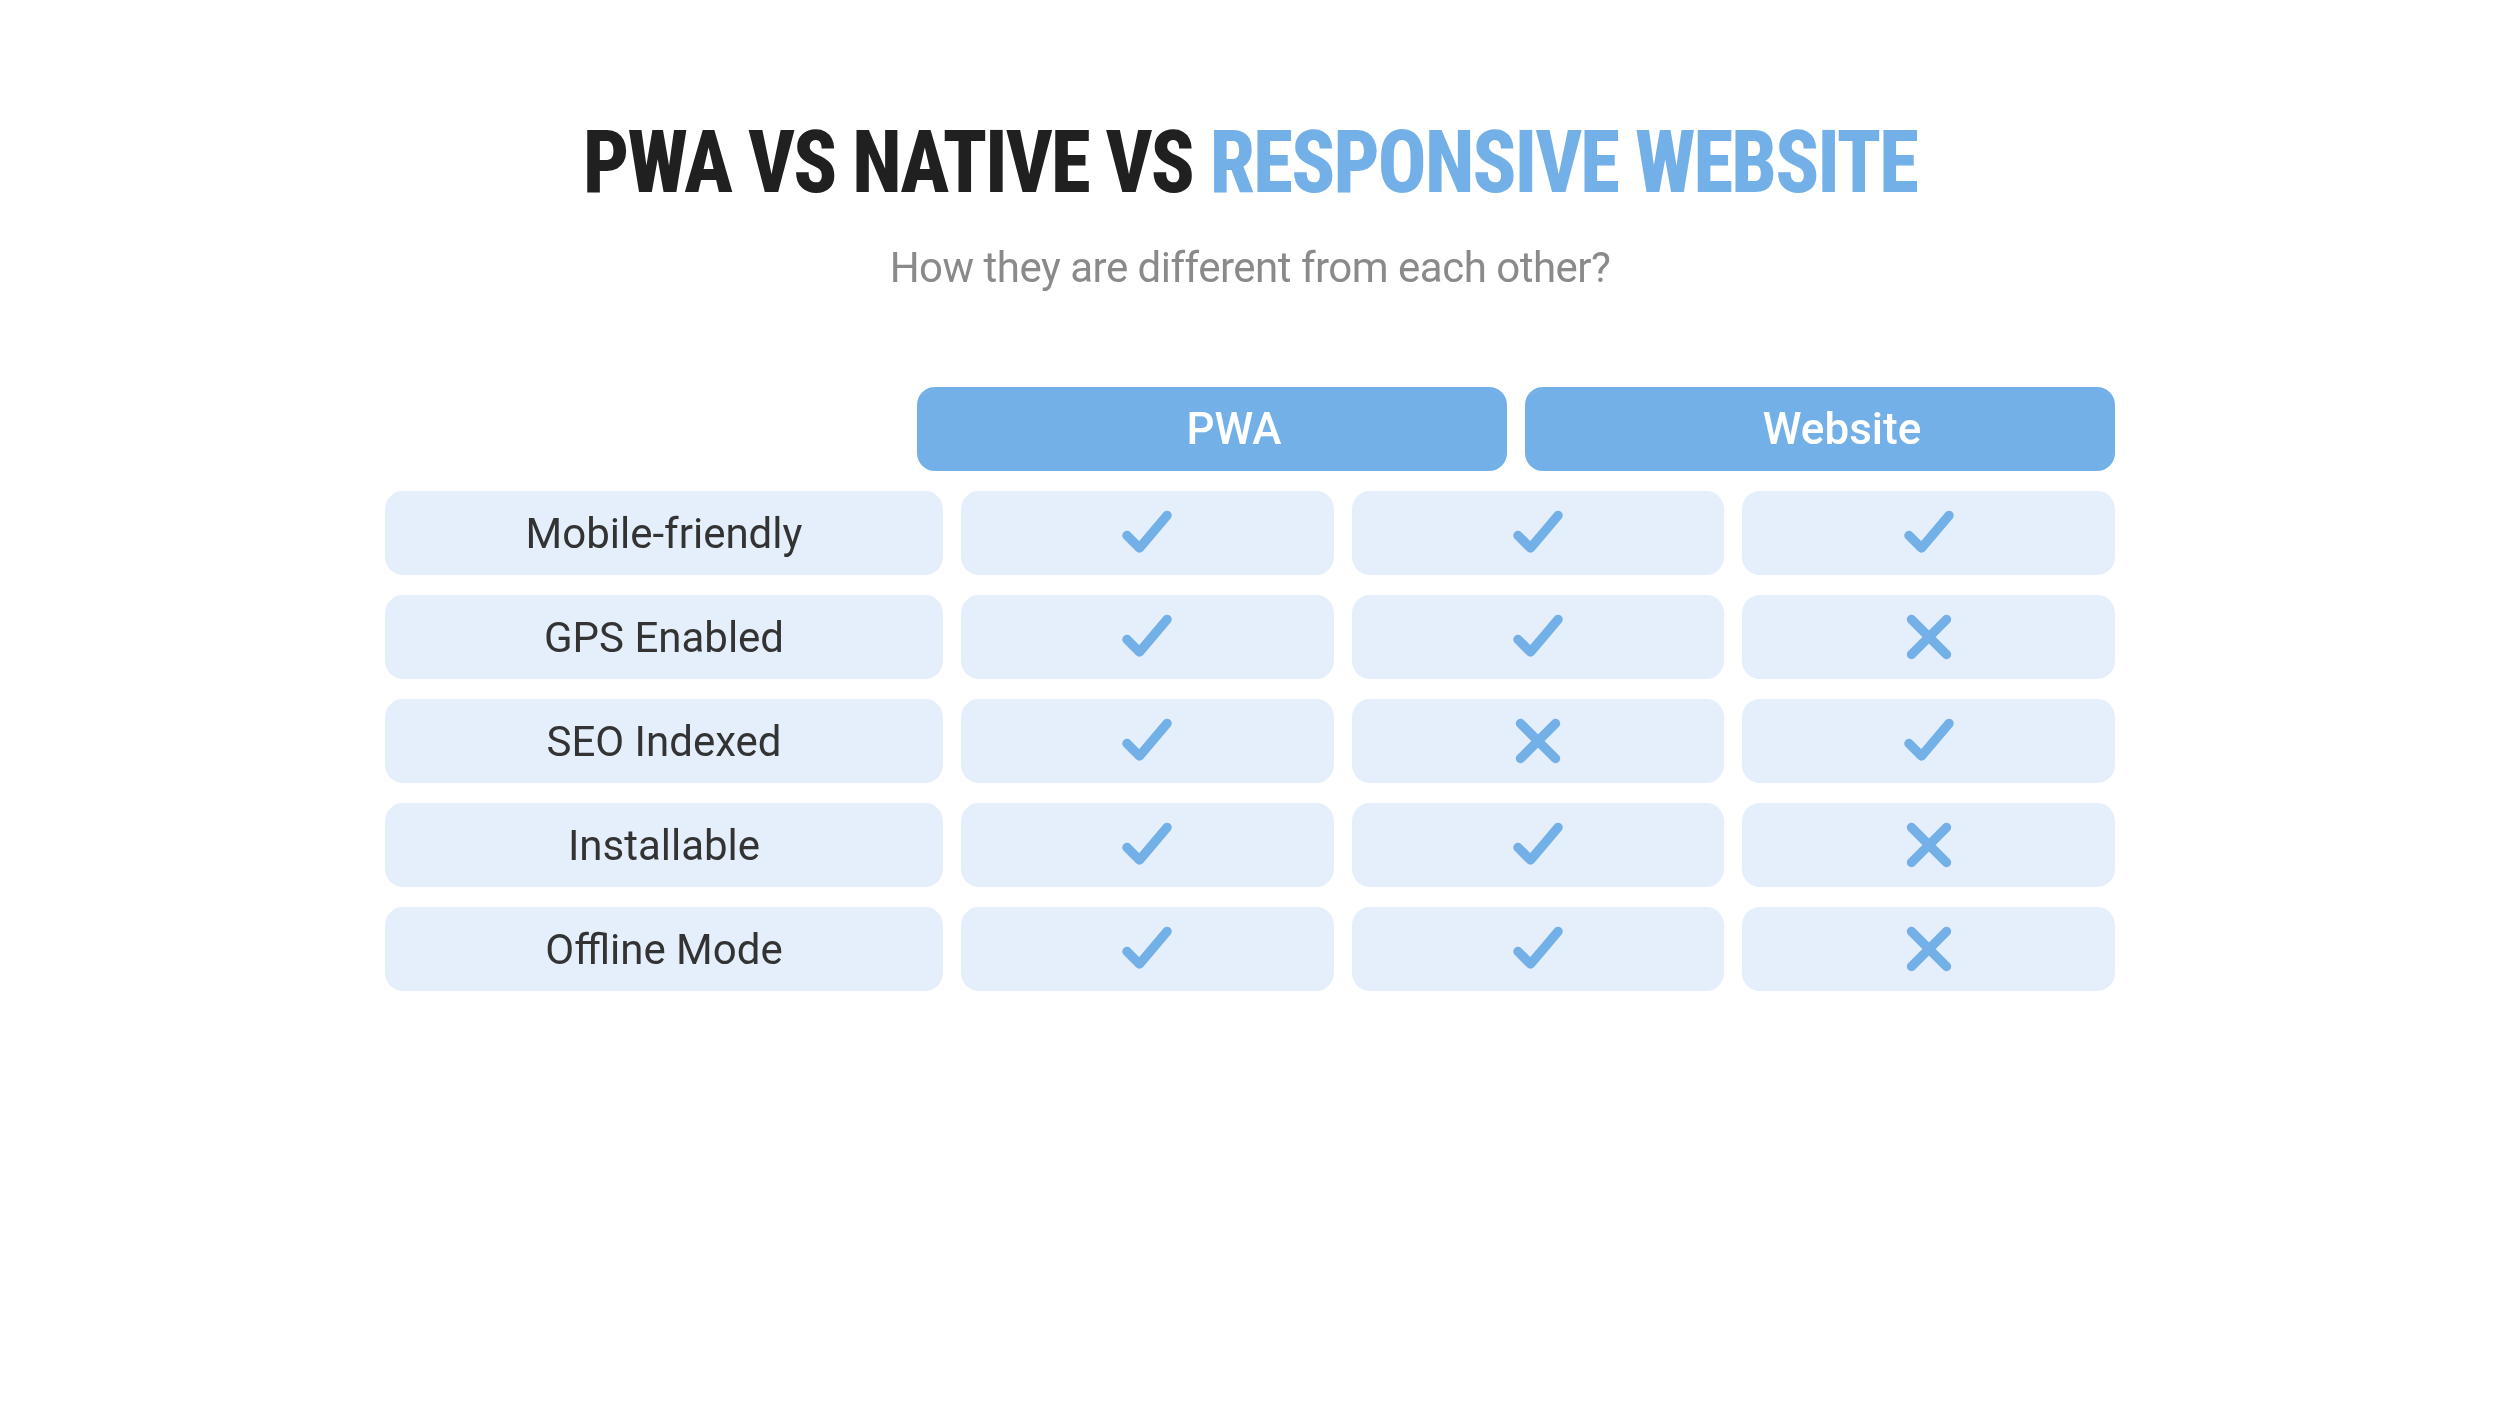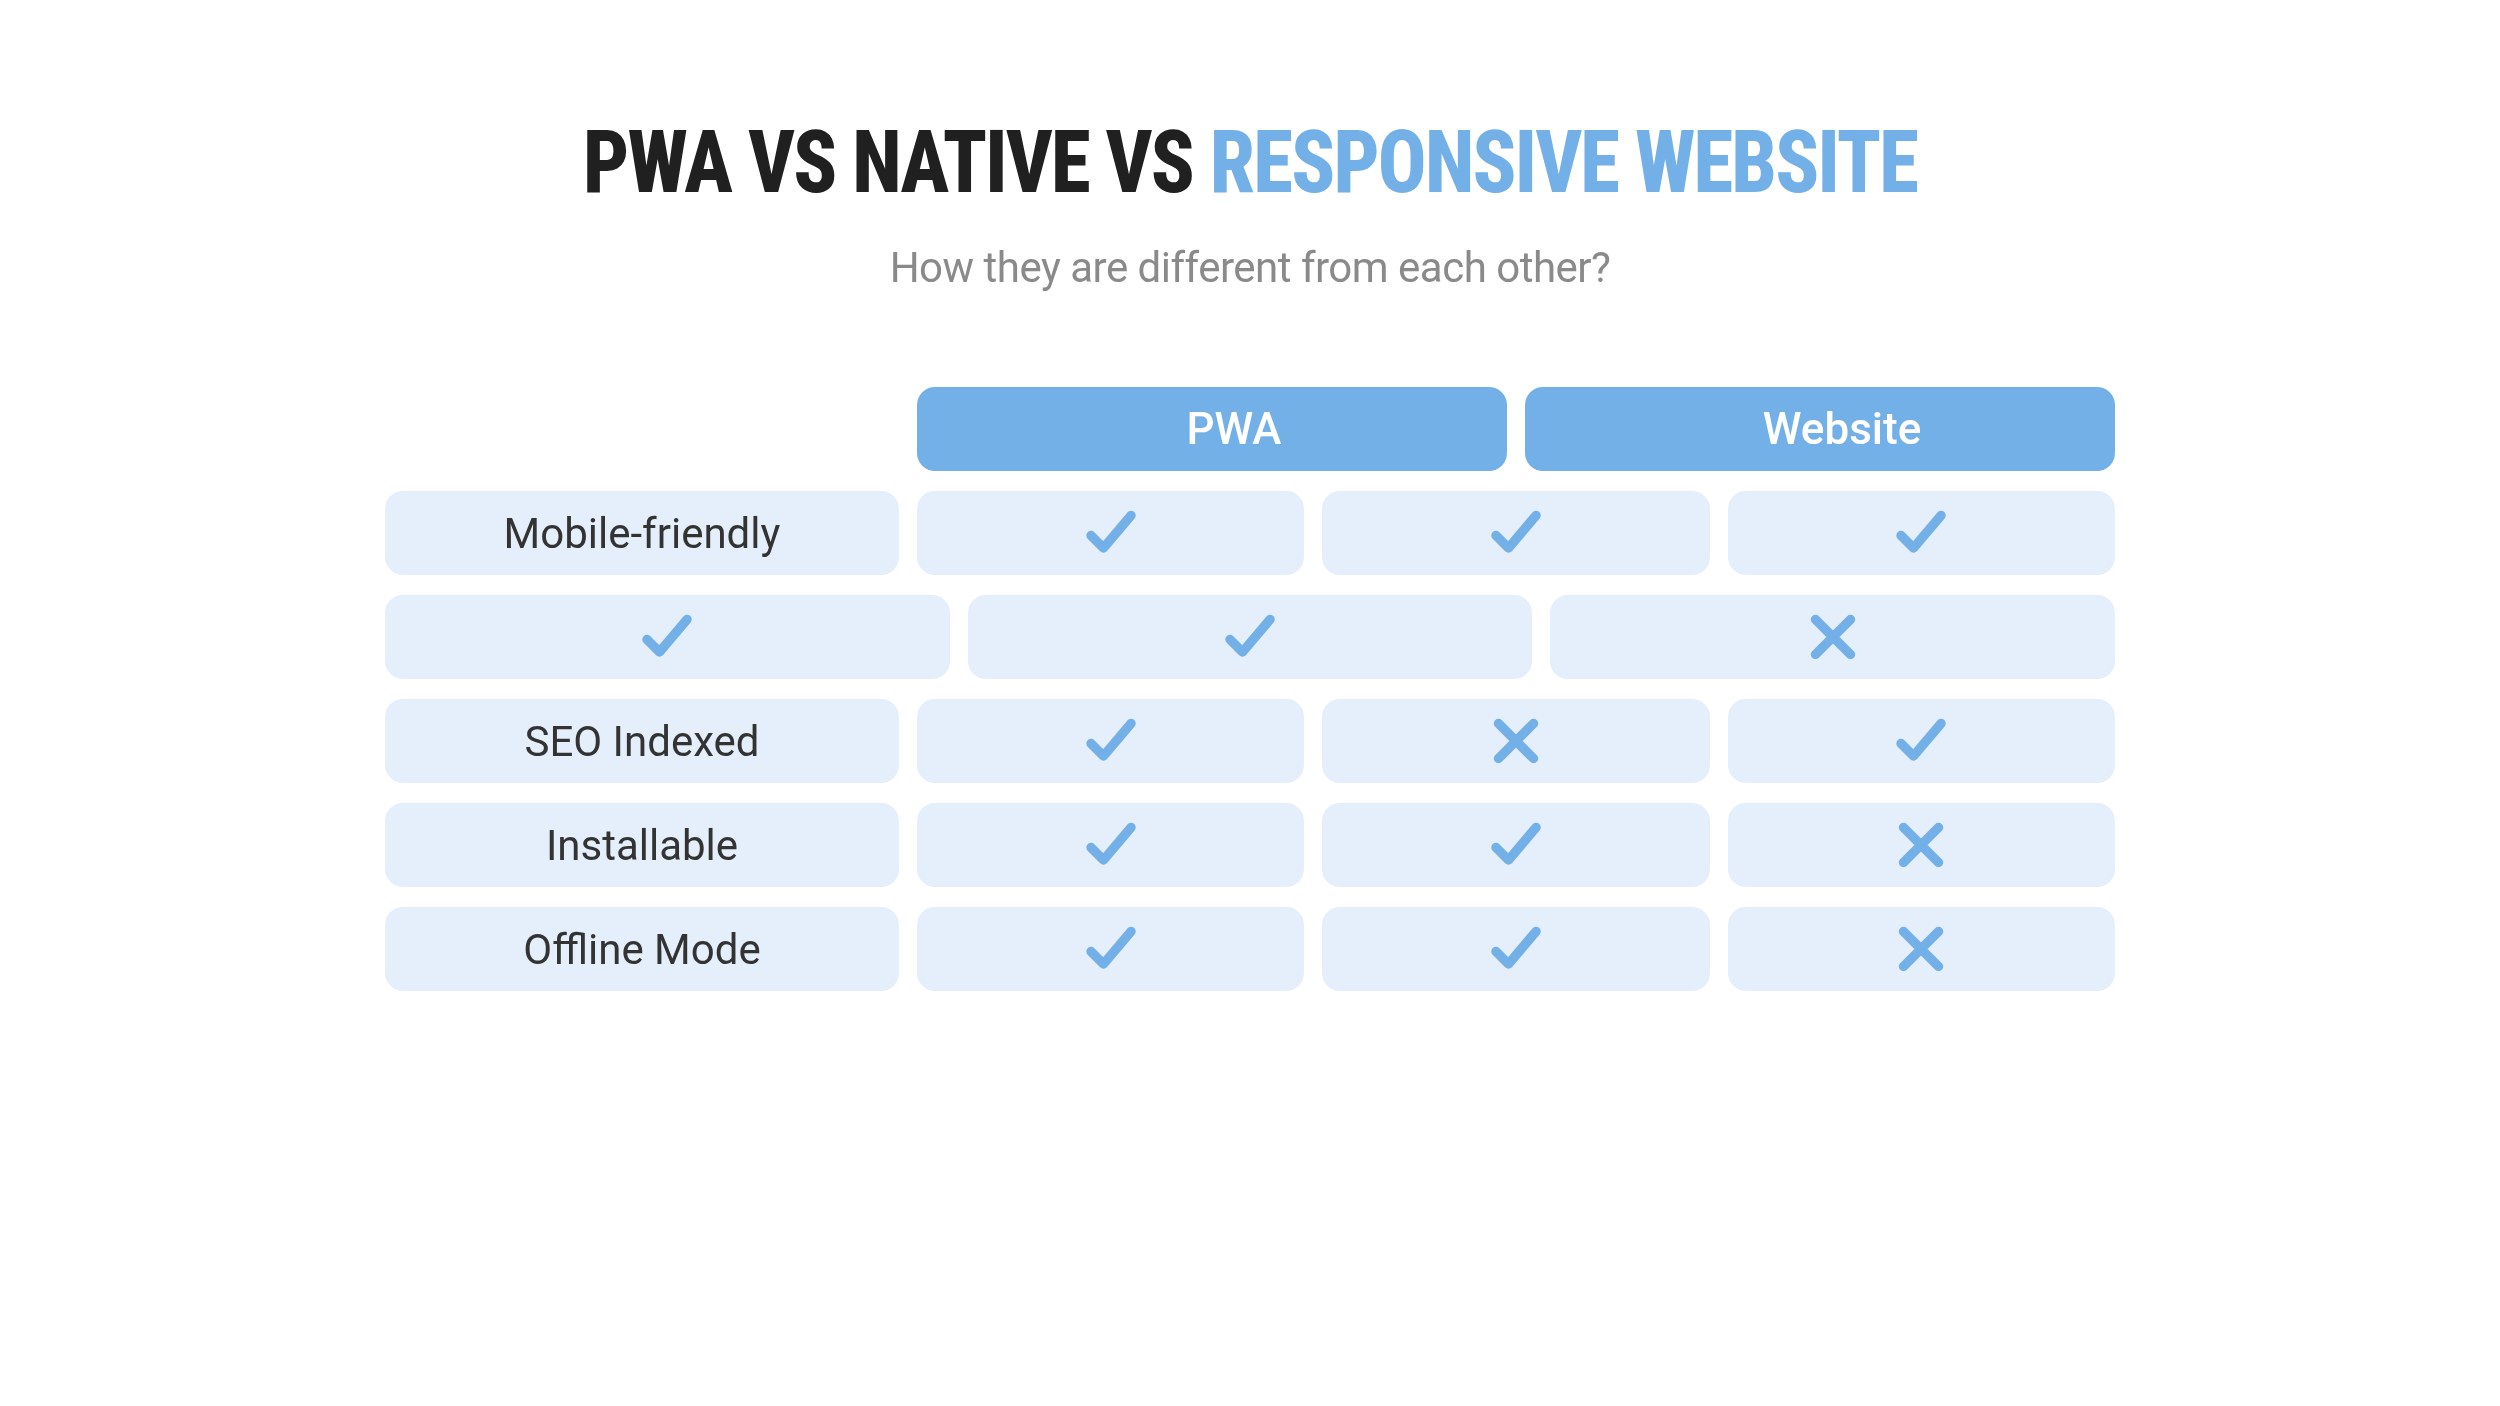--- a/index.html
+++ b/index.html
@@ -52,21 +52,21 @@
     align-items: center;
     justify-content: center;
     padding-left: 44px;
   }
   .body-row {
     display: flex;
     gap: 18px;
     margin-bottom: 20px;
   }
   .feature-cell {
-    width: 514px;
+    width: 558px;
     background: #E5EFFB;
     color: #333333;
     font-size: 42px;
     height: 84px;
     border-radius: 18px;
     display: flex;
     align-items: center;
     justify-content: center;
   }
   .value-cell {
@@ -113,20 +113,21 @@
           <path d="M4 13 L9 18 L20 5"></path>
         </svg>
       </div>
       <div class="value-cell">
         <svg class="mark-svg" viewBox="0 0 24 24" fill="none" stroke="#74B0E8" stroke-width="3.8" stroke-linecap="round" stroke-linejoin="round">
           <path d="M4 13 L9 18 L20 5"></path>
         </svg>
       </div>
     </div>
     <div class="body-row">
+      <div class="feature-cell">GPS Enabled</div>
       <div class="value-cell">
         <svg class="mark-svg" viewBox="0 0 24 24" fill="none" stroke="#74B0E8" stroke-width="3.8" stroke-linecap="round" stroke-linejoin="round">
           <path d="M4 13 L9 18 L20 5"></path>
         </svg>
       </div>
       <div class="value-cell">
         <svg class="mark-svg" viewBox="0 0 24 24" fill="none" stroke="#74B0E8" stroke-width="3.8" stroke-linecap="round" stroke-linejoin="round">
           <path d="M4 13 L9 18 L20 5"></path>
         </svg>
       </div>

